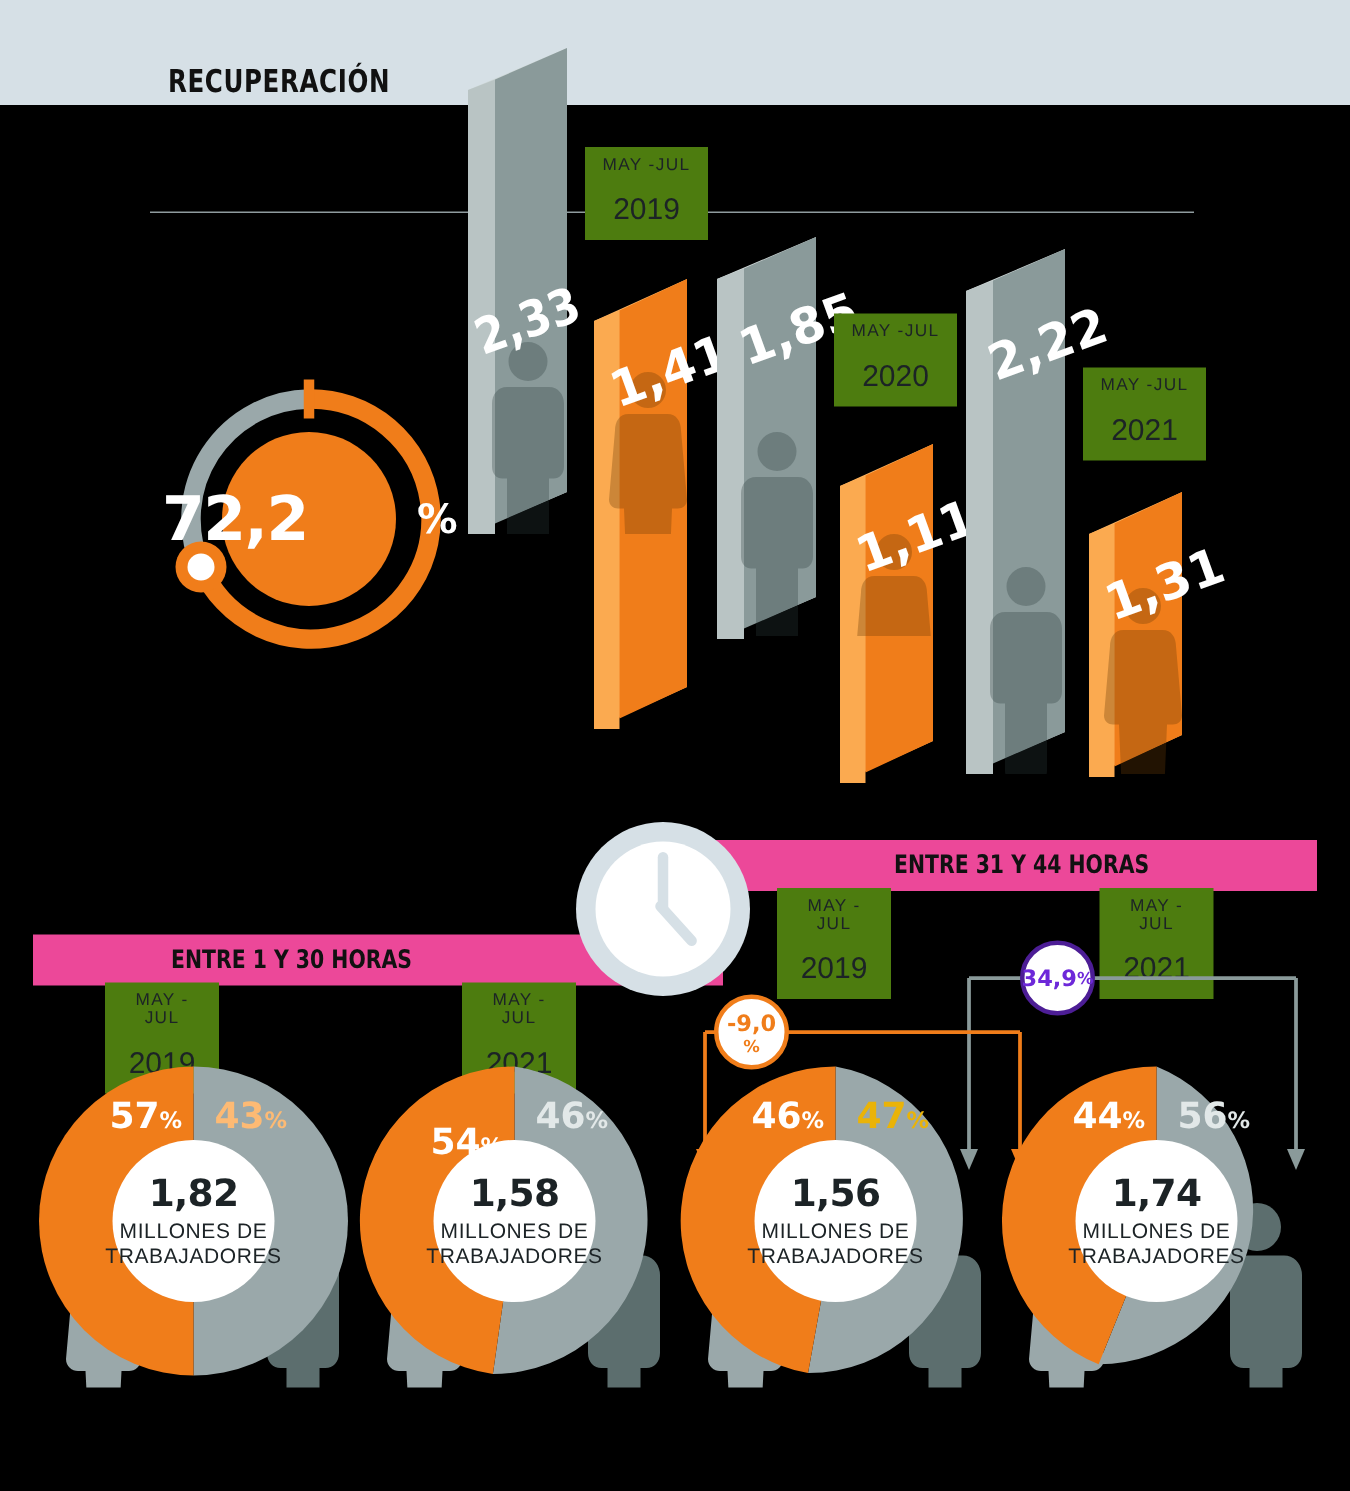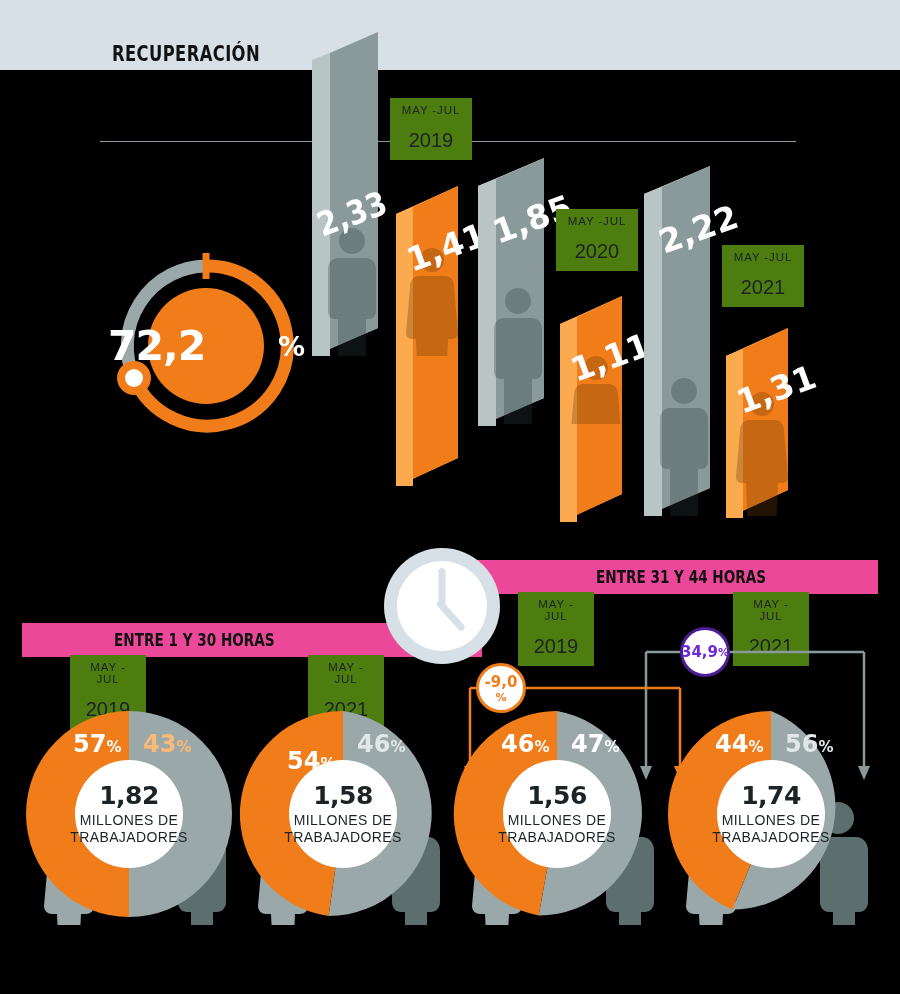--- a/index.html
+++ b/index.html
@@ -363,21 +363,21 @@
       <circle cx="111" cy="111" r="54" fill="#ffffff"></circle>
     </svg>
     <div class="d-center">
       <div class="d-val">1,56</div>
       <div class="d-sub1">MILLONES DE</div>
       <div class="d-sub2">TRABAJADORES</div>
     </div>
     <div class="pct-lbl" style="left:55px; top:27px;">
       <span>46</span><span class="sm">%</span>
     </div>
-    <div class="pct-lbl" style="left:125px; top:27px; color:#ffffff;">
+    <div class="pct-lbl" style="left:125px; top:27px; color:#eab308;">
       <span>47</span><span class="sm">%</span>
     </div>
   </div>
 
   <div class="donut" style="left:660px; top:703px;">
     <svg width="222" height="222" viewBox="0 0 222 222">
       <g>
         <g transform="translate(22,98)">
           <circle cx="22" cy="17" r="16" fill="#9aa8aa"></circle>
           <path d="M6 36h32c7 0 11 6 11 13l5 56c0 5-4 8-8 8h-5l-3 60c0 5-4 8-8 8H29c-5 0-9-3-9-8l-3-60h-5c-4 0-8-3-8-8l5-56c0-7 4-13 11-13z" fill="#9aa8aa"></path>

